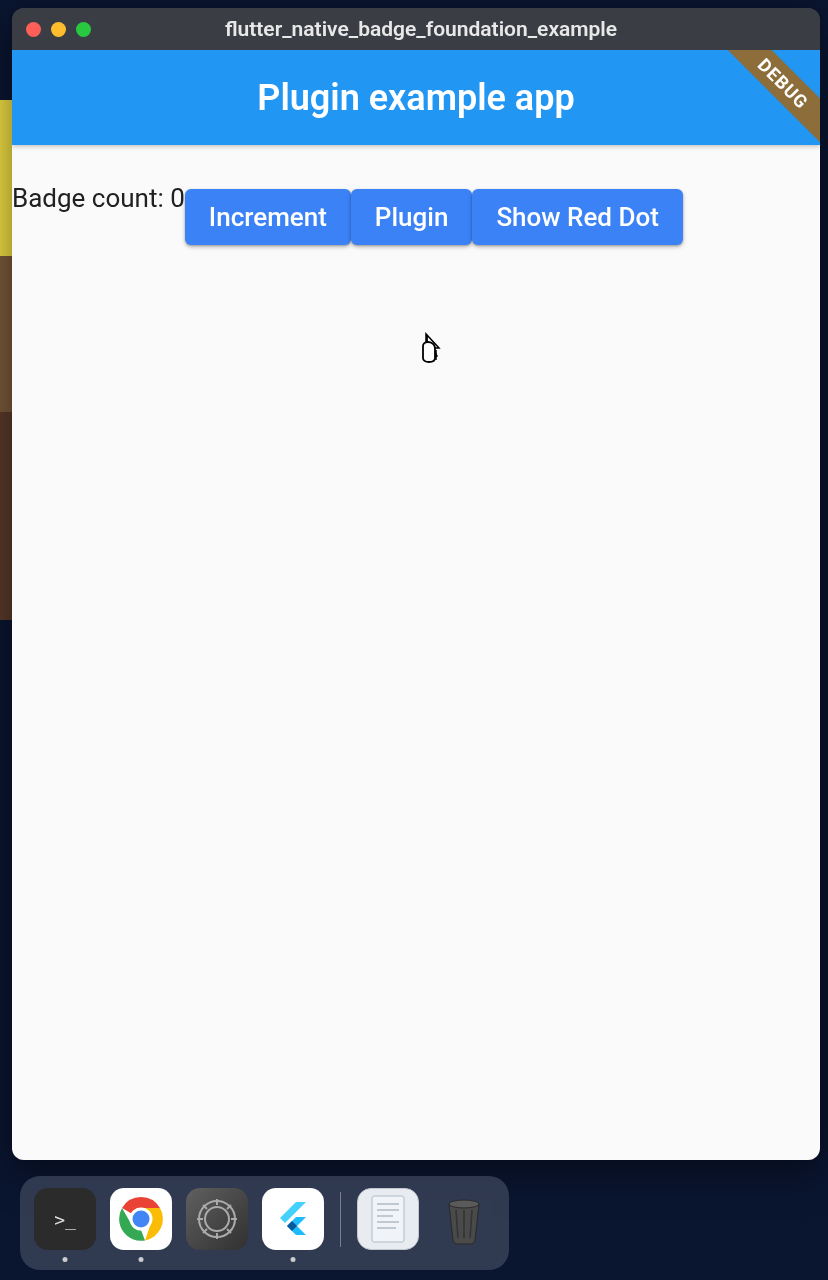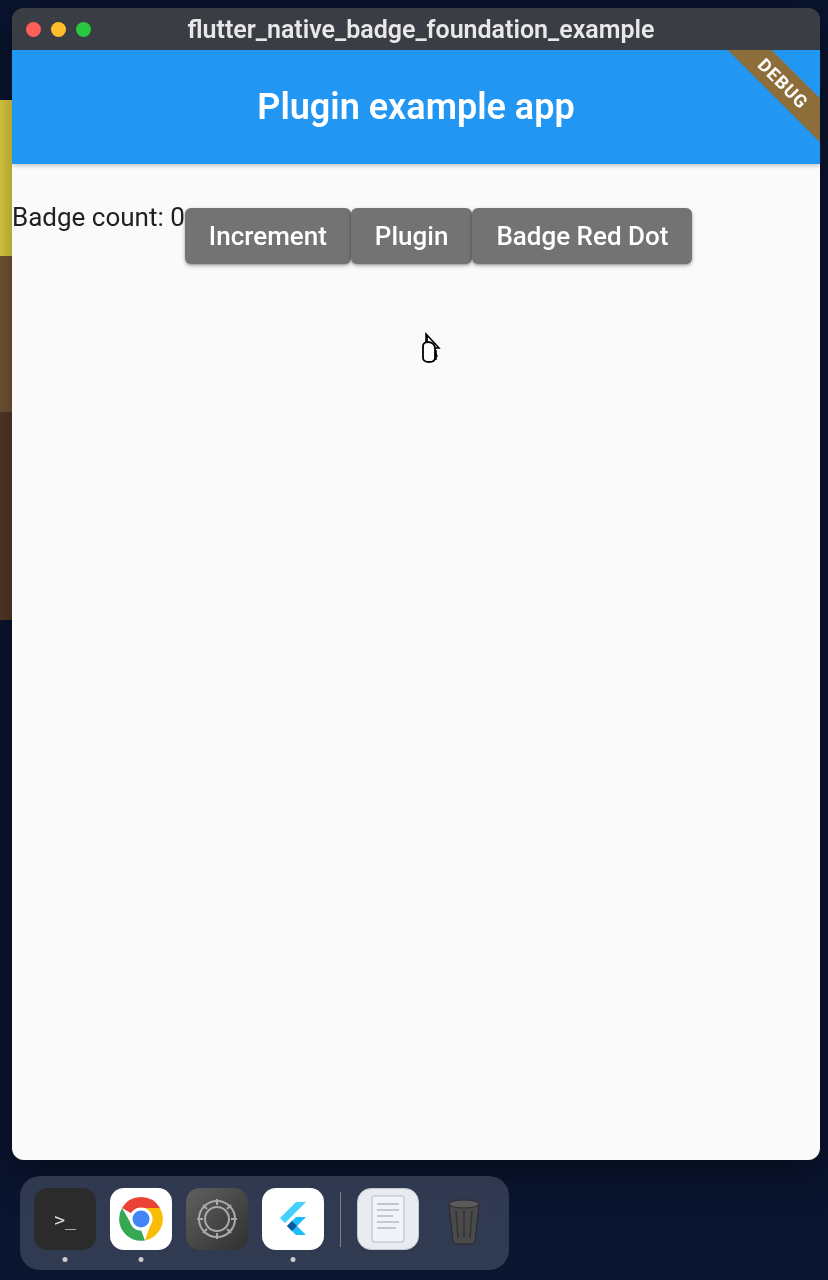--- a/index.html
+++ b/index.html
@@ -45,32 +45,32 @@
       height: 15px;
       border-radius: 50%;
     }
     .dot-close { background: #ff5f57; }
     .dot-min { background: #ffbd2e; }
     .dot-max { background: #28c940; }
     .titlebar-title {
       flex: 1;
       text-align: center;
       color: #e8e8e8;
-      font-size: 25px;
+      font-size: 21px;
       font-weight: 600;
       margin-right: 55px;
     }
     .app-body {
       flex: 1;
       background: #fafafa;
       position: relative;
       overflow: hidden;
     }
     .appbar {
-      height: 114px;
+      height: 95px;
       background: #2196f3;
       display: flex;
       align-items: center;
       justify-content: center;
       position: relative;
       box-shadow: 0 2px 4px rgba(0,0,0,0.2);
     }
     .appbar-title {
       color: white;
       font-size: 36px;
@@ -94,21 +94,21 @@
       flex-direction: row;
       align-items: center;
     }
     .badge-text {
       font-size: 26px;
       color: #212121;
       font-weight: 400;
       margin-bottom: 72px;
     }
     .btn {
-      background: #737373;
+      background: #3b82f6;
       color: white;
       border: none;
       border-radius: 6px;
       font-size: 26px;
       font-weight: 500;
       padding: 13px 24px;
       margin-bottom: 34px;
       box-shadow: 0 2px 4px rgba(0,0,0,0.25), 0 1px 2px rgba(0,0,0,0.2);
       cursor: pointer;
       font-family: inherit;
@@ -200,21 +200,21 @@
   </div>
   <div class="app-body">
     <div class="appbar">
       <div class="appbar-title">Plugin example app</div>
       <div class="debug-banner">DEBUG</div>
     </div>
     <div class="content">
       <div class="badge-text">Badge count: 0</div>
       <button class="btn">Increment</button>
       <button class="btn">Plugin</button>
-      <button class="btn">Badge Red Dot</button>
+      <button class="btn">Show Red Dot</button>
     </div>
     <div class="cursor">
       <svg width="30" height="34" viewBox="0 0 30 34">
         <path d="M9 4 L9 24 L13 20 L17 28 L20 26 L16 18 L22 18 Z" fill="white" stroke="black" stroke-width="1.5"></path>
         <path d="M12 14 L12 30 M8 18 L8 28 M16 18 L16 28" stroke="black" stroke-width="1.5" fill="none" transform="translate(3,2)"></path>
         <path d="M6 16 C6 14 8 12 11 12 C14 12 18 14 18 18 L18 28 C18 30 16 32 12 32 C8 32 6 30 6 28 Z M10 12 L10 6" fill="white" stroke="black" stroke-width="1.8"></path>
       </svg>
     </div>
   </div>
 </div>

